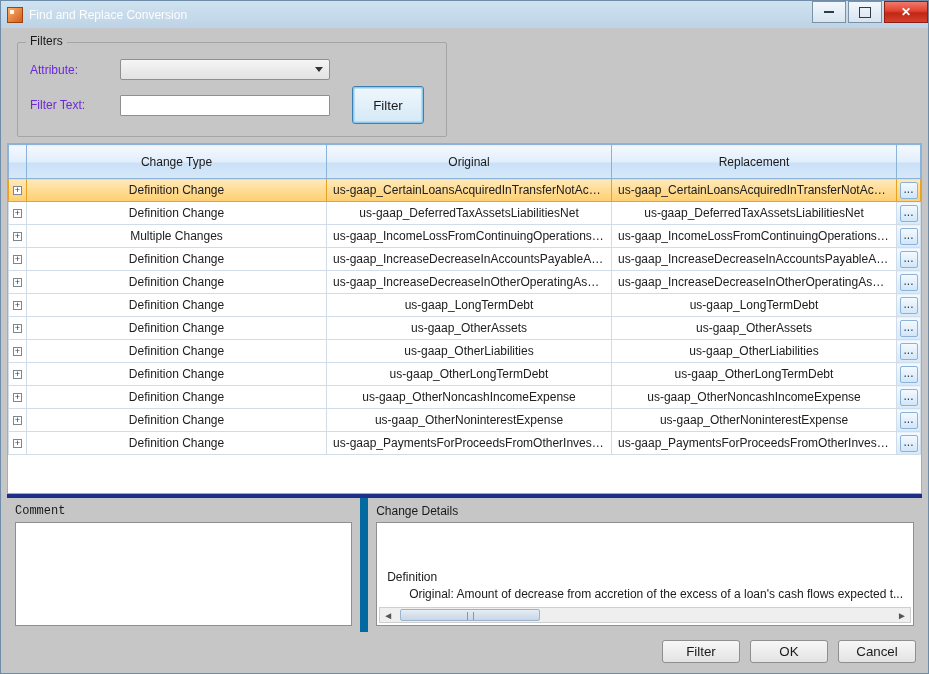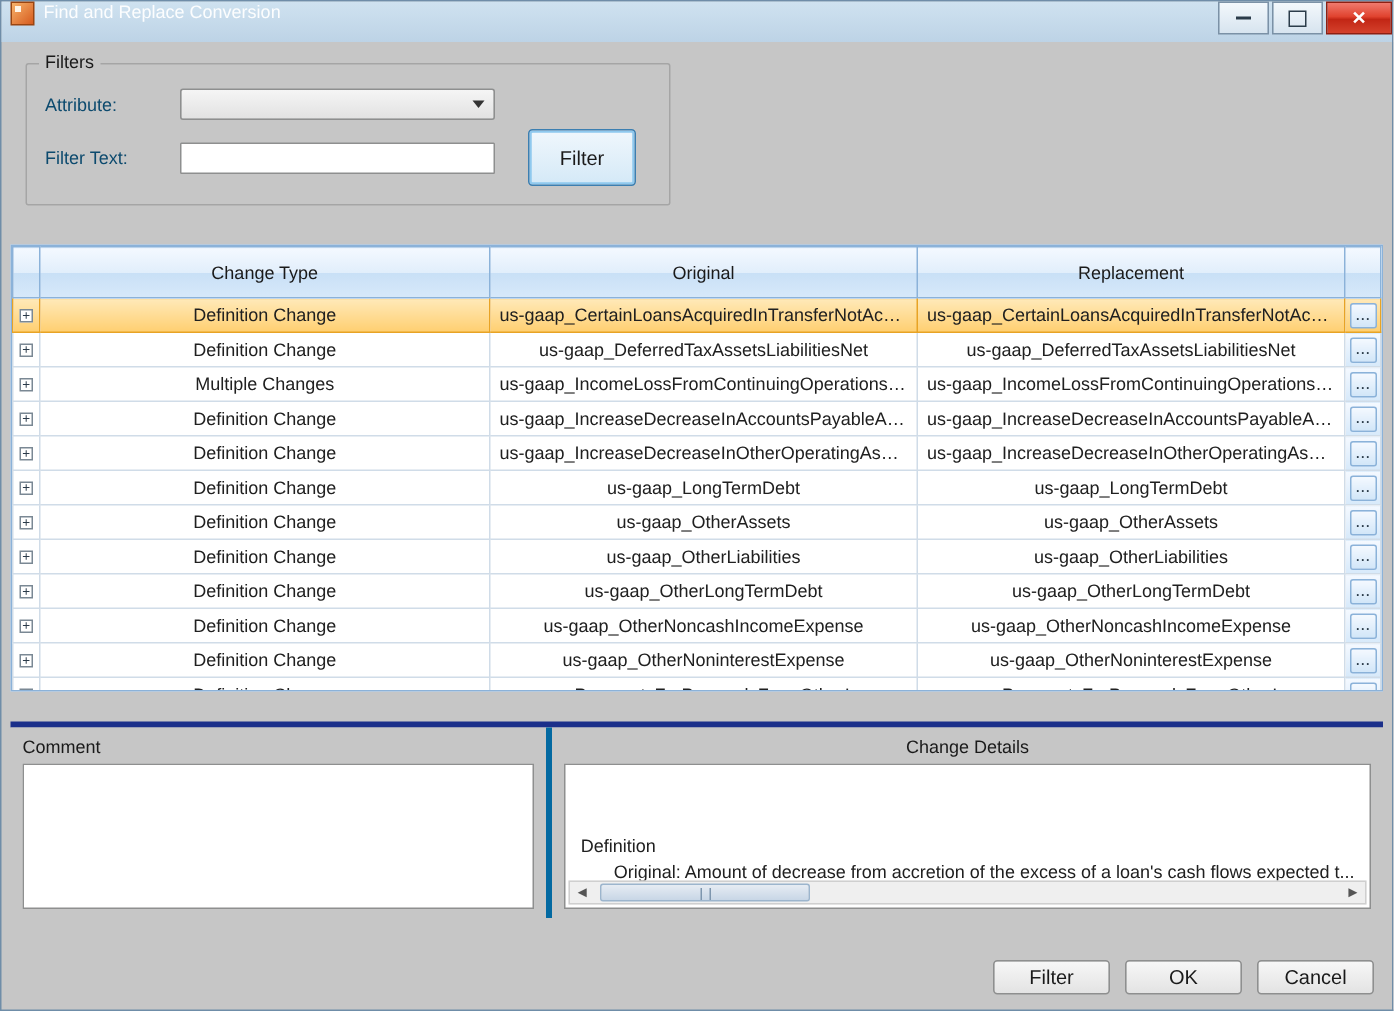--- a/index.html
+++ b/index.html
@@ -8,21 +8,21 @@
     font-size: 12px;
     background: #fff;
     width: 929px;
     height: 674px;
     overflow: hidden;
   }
   
   .titlebar {
     height: 28px;
     background: linear-gradient(to bottom,#cfe2f0 0%,#bdd3e6 100%);
-    display:flex; align-items:flex-start;
+    display:flex; align-items:center;
     padding-left:6px;
     border:1px solid #6f8da8;
     border-bottom:none;
   }
   .app-icon {
     width:16px;height:16px;
     background:linear-gradient(135deg,#f7b26a,#d65b1e);
     border:1px solid #9a4511;
     margin-right:6px;
     position:relative;
@@ -48,40 +48,40 @@
   .winbtn.close::before{content:"✕";font-weight:bold;}
 
   
   .window-body{
     border:1px solid #6f8da8;
     border-top:none;
     height:calc(674px - 28px);
     background:#c6c6c6;
     padding:6px;
     display:flex;flex-direction:column;
-    gap:20px;
+    gap:0;
   }
 
   
   .groupbox{
     border:1px solid #a5a5a5;
     border-radius:2px;
     background:#c6c6c6;
     padding:10px 12px 12px 12px;
     position:relative;
     margin:8px 0 6px 10px;
     width:430px;
   }
   .groupbox .legend{
     position:absolute;top:-9px;left:8px;
     background:#c6c6c6;
     padding:0 4px;color:#1a1a1a;
   }
   .filt-row{display:flex;align-items:center;margin-top:6px;}
-  .filt-label{width:90px;color:#0c4a6e;}
+  .filt-label{width:90px;color:#6d28d9;}
   .combo{
     width:210px;height:21px;
     background:linear-gradient(to bottom,#f5f5f5,#e2e2e2);
     border:1px solid #8e8f8f;border-radius:2px;
     position:relative;
   }
   .combo::after{
     content:"";position:absolute;right:6px;top:7px;
     border-left:4px solid transparent;border-right:4px solid transparent;
     border-top:5px solid #333;
@@ -151,22 +151,22 @@
   
   .split{
     display:flex;height:138px;
     border-top:4px solid #1b2f8a;
     background:#c6c6c6;
   }
   .pane{
     background:#c6c6c6;padding:6px 8px;
     display:flex;flex-direction:column;
   }
-  .pane-left{width:370px;border-right:4px solid #0369a1;}
-  .pane-right{flex:1;align-items:center;}
+  .pane-left{width:370px;border-right:8px solid #0369a1;font-family:Liberation Mono, monospace;}
+  .pane-right{flex:1;}
   .pane-title{color:#1a1a1a;margin-bottom:4px;}
   .comment-box{
     flex:1;background:#fff;border:1px solid #8e8f8f;
   }
   .details-box{
     flex:1;background:#fff;border:1px solid #8e8f8f;
     padding:4px 10px;overflow:hidden;position:relative;
     color:#202020;
   }
   .details-box .line{white-space:nowrap;overflow:hidden;text-overflow:ellipsis;margin-top:43px;}

